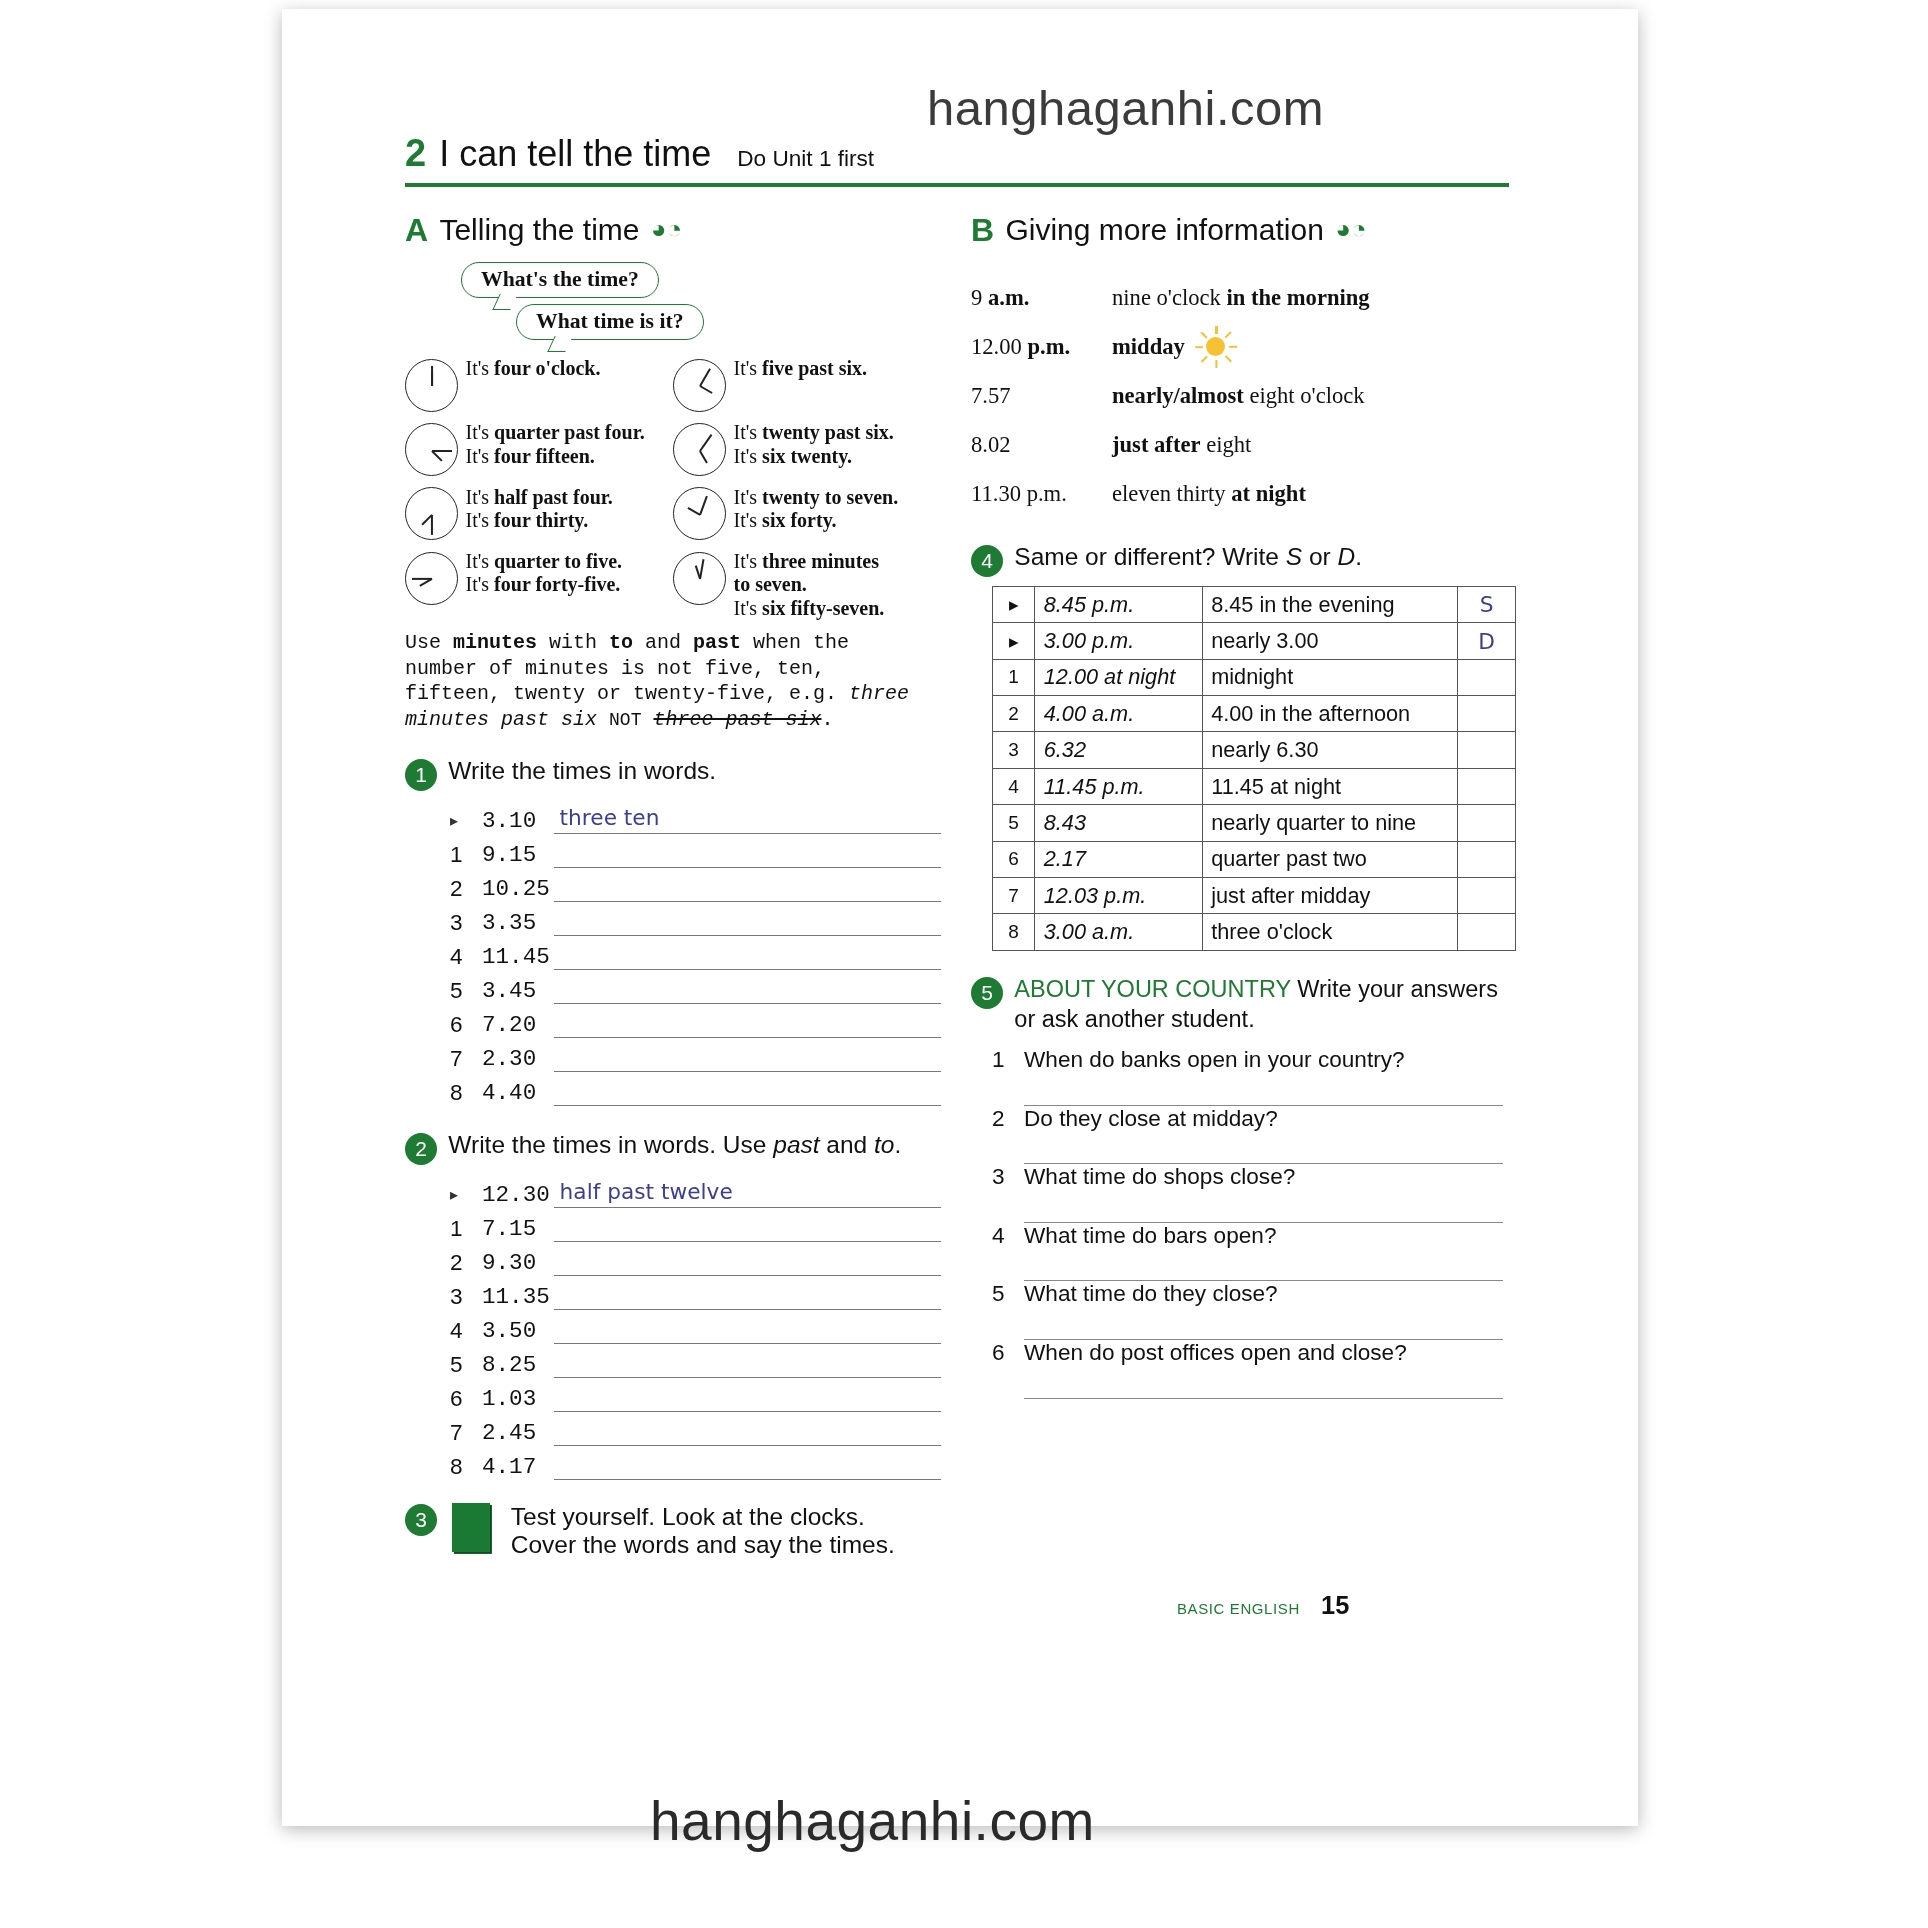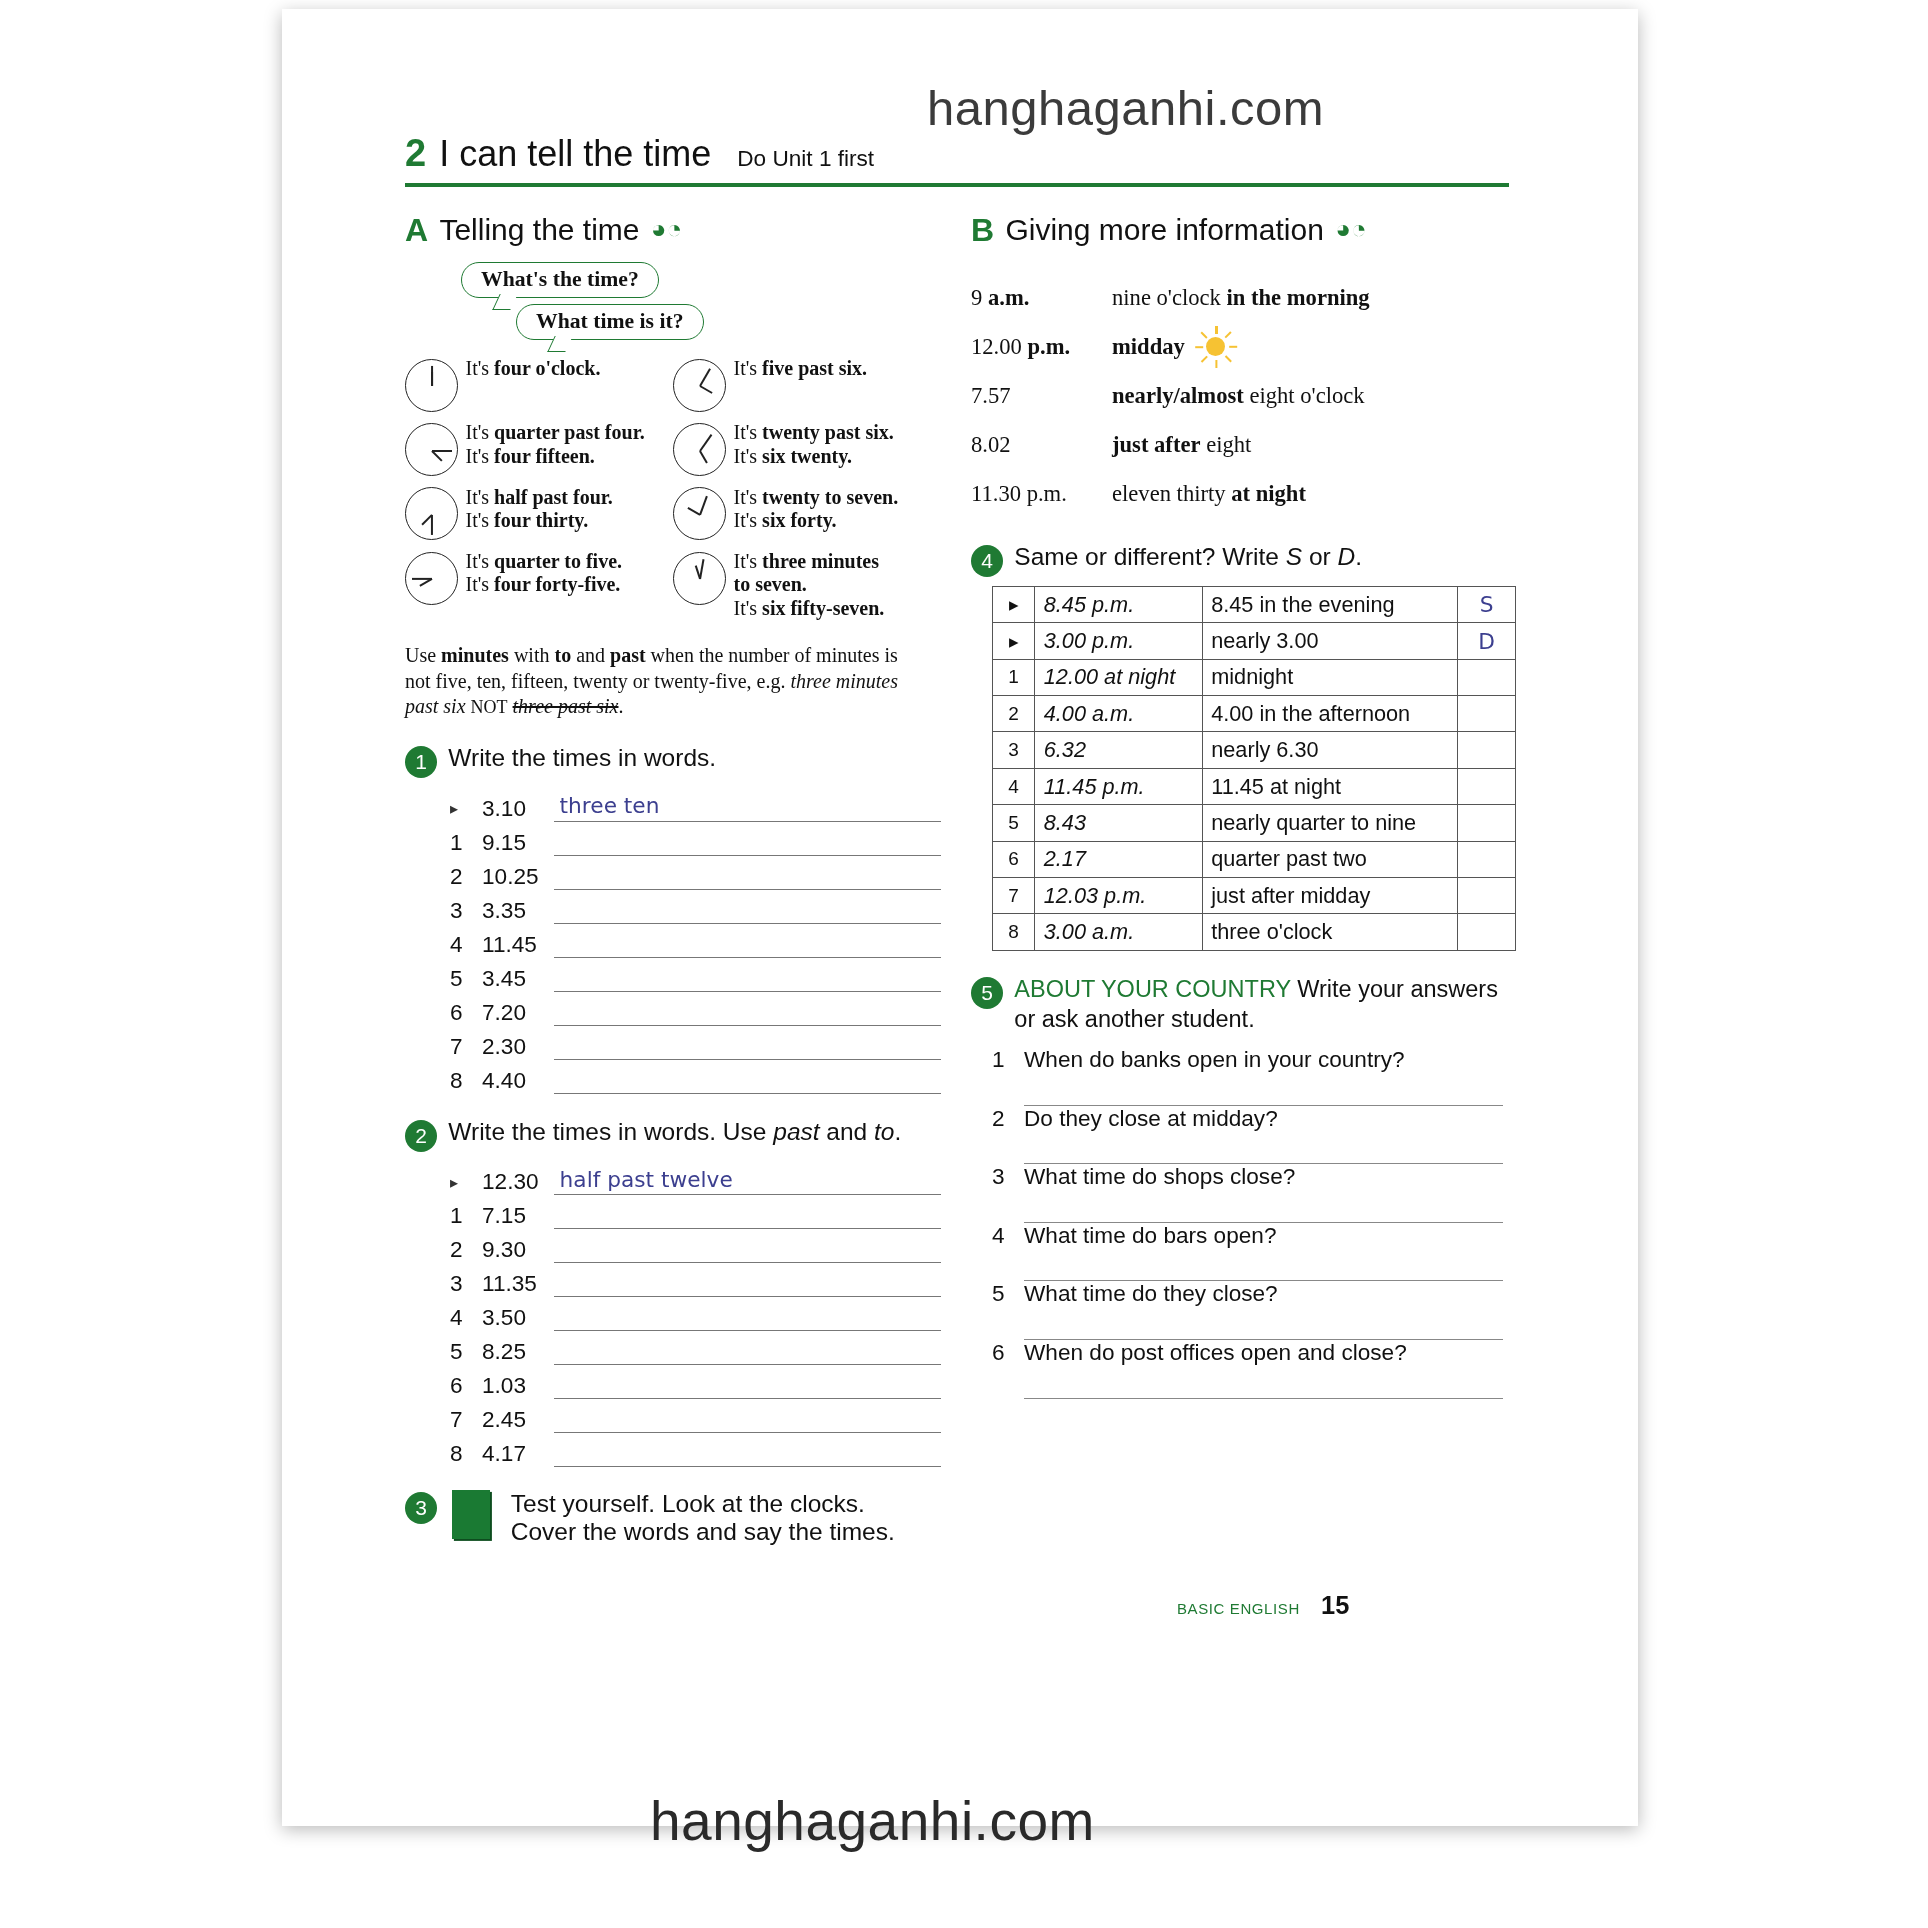--- a/index.html
+++ b/index.html
@@ -35,37 +35,37 @@
 
   
   .clocks{display:flex;margin-top:17px;}
   .clockcol{width:268px;}
   .crow{display:flex;align-items:flex-start;margin-bottom:9.4px;}
   .clock{width:51px;height:51px;border:1.9px solid #222;border-radius:50%;position:relative;flex:none;margin-top:1.9px;}
   .clock i{position:absolute;background:#222;left:50%;top:50%;transform-origin:0 50%;height:1.9px;}
   .ctext{font-size:20px;line-height:1.18;margin-left:7.5px;font-family:"Liberation Serif",serif;}
   .ctext b{font-weight:bold;}
 
-  .note{font-size:20px;line-height:1.28;margin-top:13px;width:508px;font-family:Liberation Serif, serif;}
+  .note{font-size:20px;line-height:1.28;width:508px;font-family:Liberation Mono, monospace;}
   .note b{font-weight:bold;} .note i{font-style:italic;}
   .sc{font-variant:small-caps;font-size:18px;}
   .strike{text-decoration:line-through;font-style:italic;}
 
   
   .ex{margin-top:24.5px;}
   .exhead{display:flex;align-items:flex-start;gap:11.3px;}
   .badge{width:32px;height:32px;border-radius:50%;background:#1f7a33;color:#fff;font-size:21px;font-family:"Liberation Sans",sans-serif;display:flex;align-items:center;justify-content:center;flex:none;margin-top:1.9px;}
   .extext{font-size:24.5px;font-family:"Liberation Sans",sans-serif;}
   .extext i{font-style:italic;}
 
   .items{margin-top:9.4px;margin-left:45px;}
   .item{display:flex;align-items:flex-end;height:34px;}
   .inum{width:32px;font-size:22.6px;font-family:"Liberation Sans",sans-serif;color:#111;}
   .arrow{width:32px;font-size:16px;color:#333;padding-bottom:3.8px;}
-  .itime{width:72px;font-size:22.6px;font-family:Liberation Sans, sans-serif;}
+  .itime{width:72px;font-size:22.6px;font-family:Liberation Mono, monospace;}
   .iline{flex:1;border-bottom:0.9px solid #777;height:24.5px;position:relative;}
   .ans{position:absolute;left:5.6px;bottom:2.8px;font-size:21.7px;color:#3c3f8f;font-family:"DejaVu Sans",sans-serif;}
 
   .ex3{display:flex;align-items:flex-start;gap:11.3px;margin-top:22.6px;}
   .greenbox{width:38px;height:49px;background:#1a7a33;flex:none;margin-left:3.8px;box-shadow:1.9px 1.9px 0 #0d4d1f;}
 
   
   .binfo{margin-top:24.5px;}
   .brow{display:flex;align-items:center;height:49px;font-size:22.6px;font-family:"Liberation Serif",serif;}
   .btime{width:141px;}

